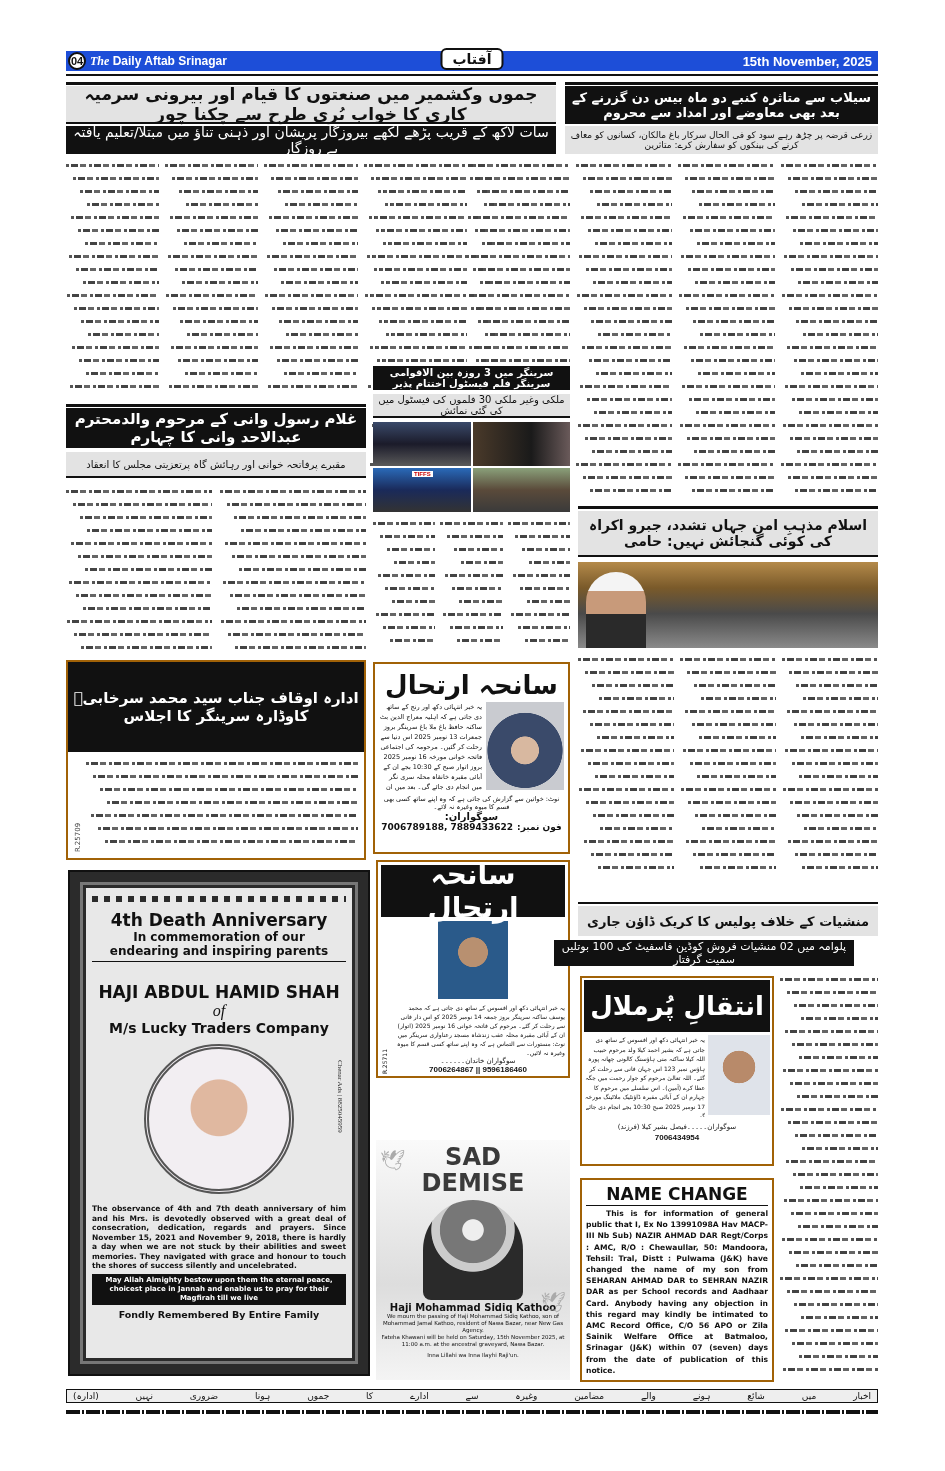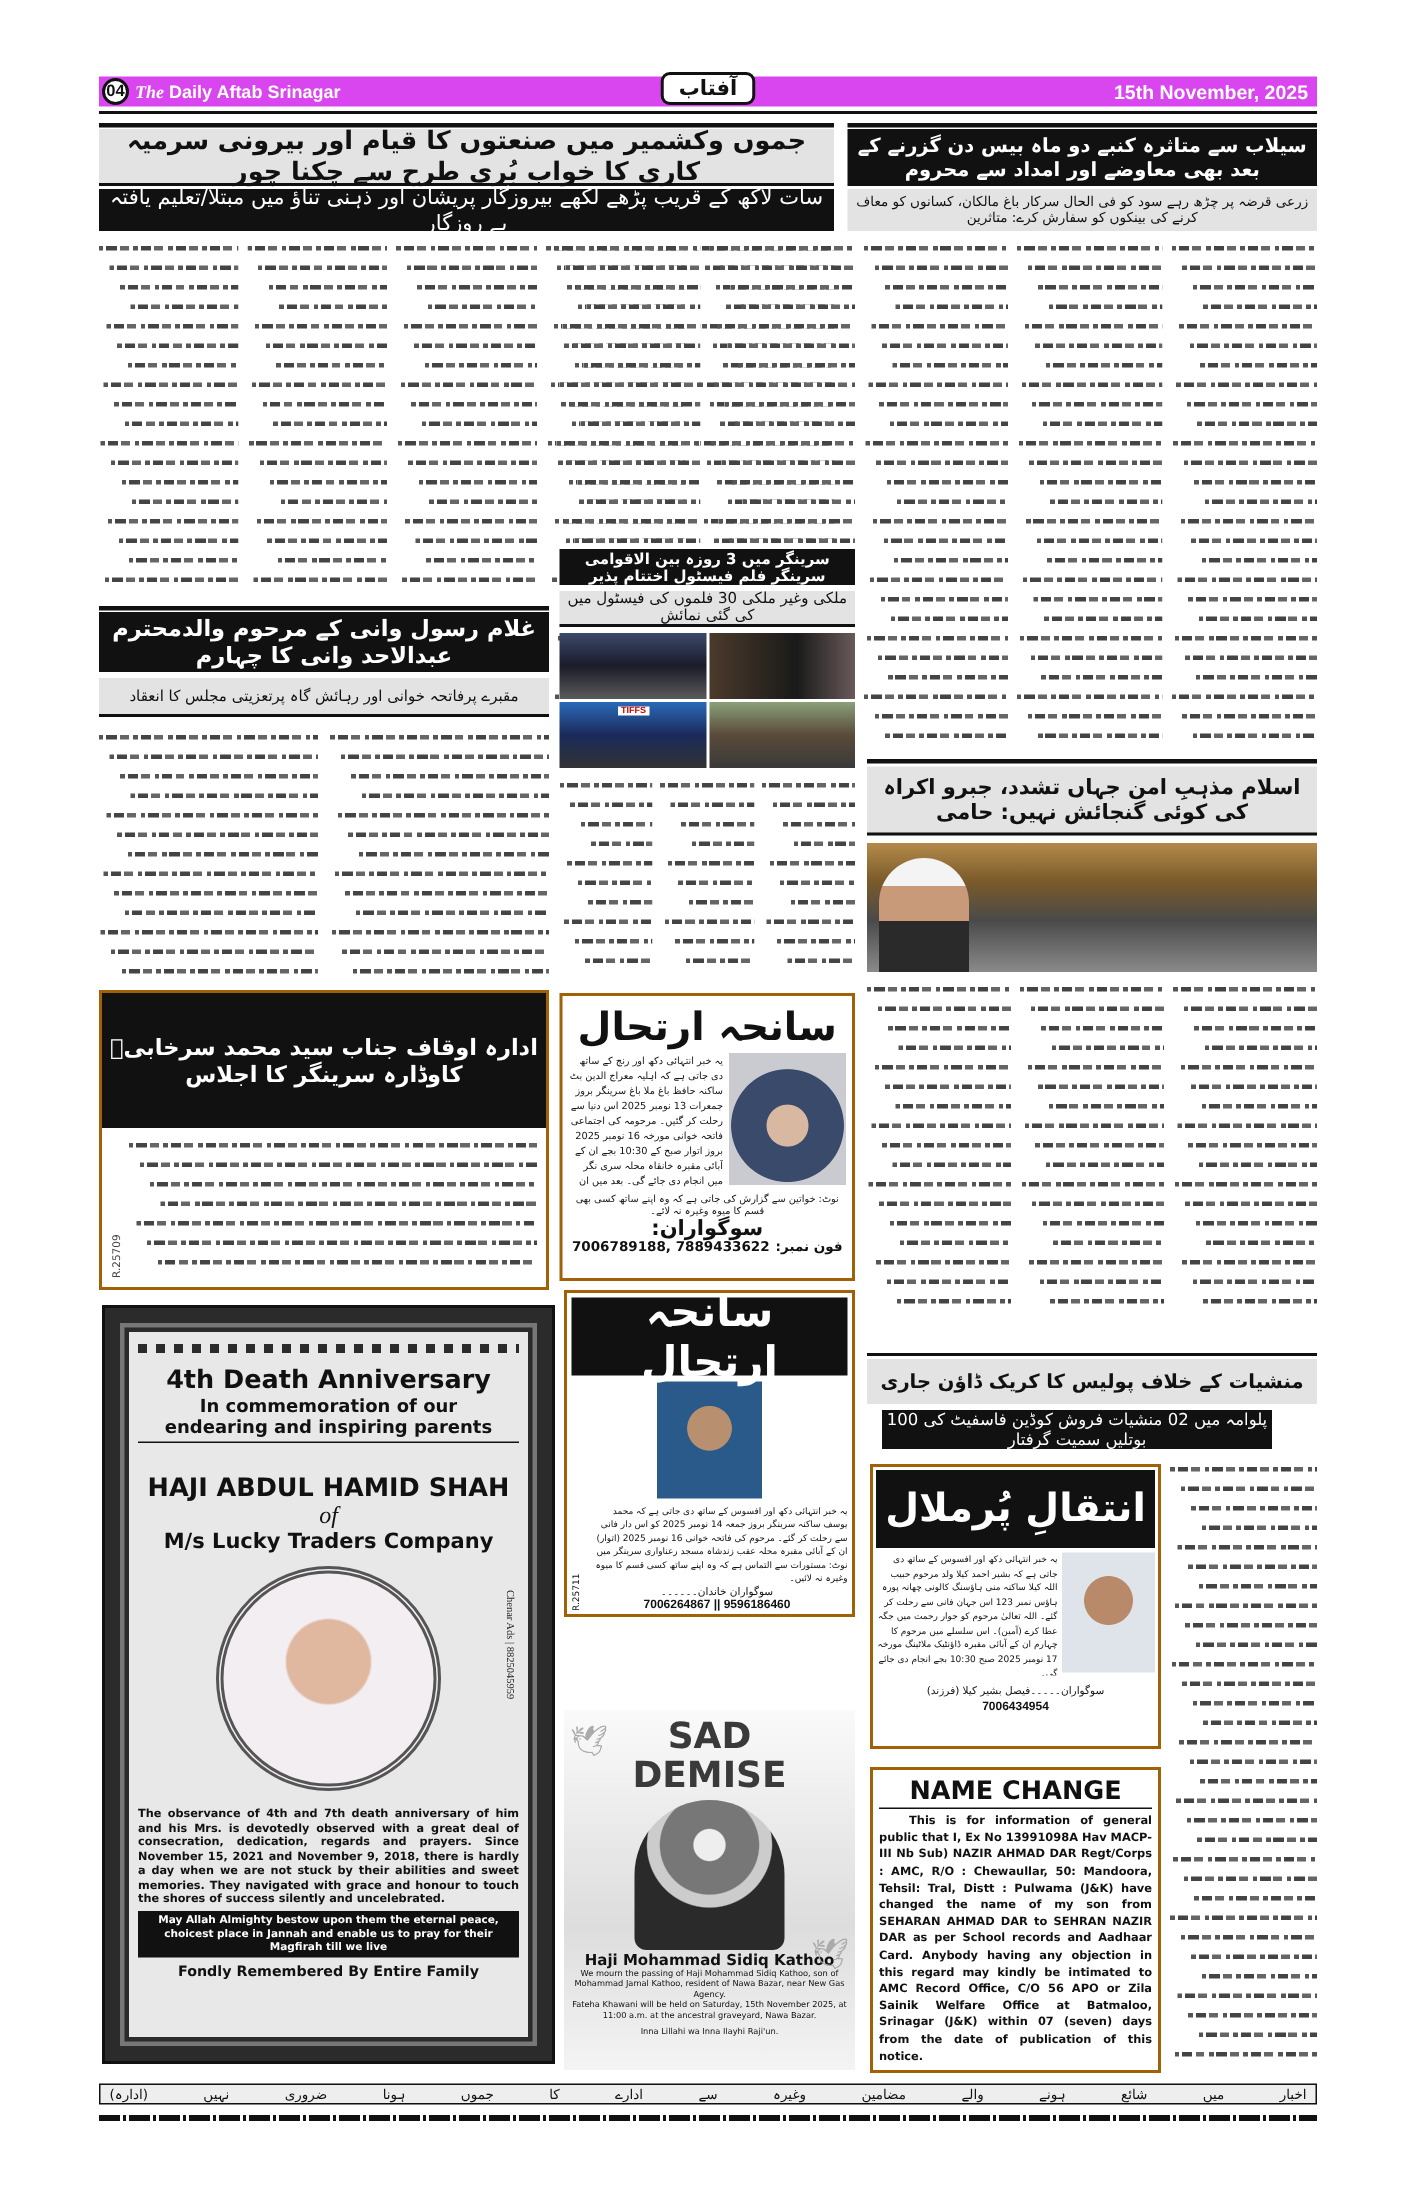--- a/index.html
+++ b/index.html
@@ -1,20 +1,20 @@
 <!DOCTYPE html>
 <html><head>
 <meta charset="utf-8">
 <style>
   *{box-sizing:border-box;margin:0;padding:0}
   html,body{width:945px;height:1471px;background:#fff;overflow:hidden}
   body{font-family:"DejaVu Sans",sans-serif;color:#111;position:relative}
   .abs{position:absolute}
   .urdu{direction:rtl;font-family:"DejaVu Sans",sans-serif}
-  .hdr{left:66px;top:51px;width:812px;height:20px;background:#d946ef;color:#fff;display:flex;align-items:center;justify-content:space-between;padding:0 6px 0 2px}
+  .hdr{left:66px;top:51px;width:812px;height:20px;background:#1d4ed8;color:#fff;display:flex;align-items:center;justify-content:space-between;padding:0 6px 0 2px}
   .pgno{width:18px;height:18px;border-radius:50%;background:#fff;color:#111;font:bold 11px "Liberation Sans",sans-serif;display:flex;align-items:center;justify-content:center;border:2px solid #111}
   .hdr .title{font:bold 12px "Liberation Sans",sans-serif;margin-left:4px}
   .hdr .title i{font-family:"Liberation Serif",serif}
   .hdr .date{font:bold 13px "Liberation Sans",sans-serif}
   .logo{position:absolute;left:50%;top:-3px;transform:translateX(-50%);background:#fff;color:#111;border:2px solid #111;border-radius:6px;padding:0 10px;font:bold 14px "DejaVu Sans",sans-serif;height:22px;line-height:18px}
   .rule{height:3px;background:#111}
   .bar-black{background:#111;color:#fff;display:flex;align-items:center;justify-content:center;text-align:center}
   .bar-grey{background:#e3e3e3;color:#111;display:flex;align-items:center;justify-content:center;text-align:center;border-bottom:2px solid #111}
   .col{font-size:7px;line-height:13px;color:#333;text-align:justify;overflow:hidden}
   .col .ln{display:block;height:13px;border-bottom:1px solid transparent;background:repeating-linear-gradient(90deg,#555 0 3px,#fff 3px 5px,#444 5px 12px,#fff 12px 14px,#666 14px 20px,#fff 20px 23px);background-size:100% 3px;background-repeat:no-repeat;background-position:0 6px}
@@ -458,21 +458,21 @@
   </div>
 </div>
 
 <div class="abs box" style="left:373px;top:662px;width:197px;height:192px;padding:4px">
   <div class="urdu" style="text-align:center;font-size:26px;font-weight:bold;line-height:34px">سانحہ ارتحال</div>
   <div style="display:flex;gap:4px;height:90px">
     <div class="urdu" style="flex:1;font-size:6.5px;line-height:10px;overflow:hidden">یہ خبر انتہائی دکھ اور رنج کے ساتھ دی جاتی ہے کہ اہلیہ معراج الدین بٹ ساکنہ حافظ باغ ملا باغ سرینگر بروز جمعرات 13 نومبر 2025 اس دنیا سے رحلت کر گئیں۔ مرحومہ کی اجتماعی فاتحہ خوانی مورخہ 16 نومبر 2025 بروز اتوار صبح کے 10:30 بجے ان کے آبائی مقبرہ خانقاہ محلہ سری نگر میں انجام دی جائے گی۔ بعد میں ان کے گھر پر دعا مجلس ہوگی انشاءاللہ۔</div>
     <div class="photo" style="width:78px;height:88px;background:radial-gradient(circle at 50% 55%,#d8b8a0 0 22%,#3a4a6a 23% 60%,#c9cbd0 61%)"></div>
   </div>
   <div class="urdu" style="font-size:6.5px;text-align:center;margin-top:3px">نوٹ: خواتین سے گزارش کی جاتی ہے کہ وہ اپنے ساتھ کسی بھی قسم کا میوہ وغیرہ نہ لائے۔</div>
-  <div class="urdu" style="font-size:14px;font-weight:bold;text-align:center">سوگواران:</div>
+  <div class="urdu" style="font-size:10px;font-weight:bold;text-align:center">سوگواران:</div>
   <div style="display:flex;justify-content:center;gap:4px;font-size:9px;font-weight:bold;direction:rtl">
     <span class="urdu">فون نمبر:</span>
     <span style="direction:ltr">7006789188, 7889433622</span>
   </div>
 </div>
 
 <div class="abs ornate" style="left:70px;top:872px;width:298px;height:502px;padding:14px 12px;text-align:center">
   <div style="height:6px;background:repeating-linear-gradient(90deg,#2b2b2b 0 6px,transparent 6px 12px);margin-bottom:8px"></div>
   <div style="font:bold 17px 'DejaVu Sans',sans-serif">4th Death Anniversary</div>
   <div style="font:bold 12px 'DejaVu Sans',sans-serif;line-height:14px">In commemoration of our</div>
@@ -510,21 +510,21 @@
   <span style="position:absolute;right:4px;top:150px;font-size:20px;color:#aaa">🕊</span>
   <div style="width:100px;height:100px;margin:4px auto 0;border-radius:50% 50% 8px 8px;background:radial-gradient(circle at 50% 30%,#eee 0 12%,#777 13% 38%,#ccc 39% 48%,#2a2a2a 49%)"></div>
   <div style="font:bold 10px 'DejaVu Sans',sans-serif;margin-top:2px">Haji Mohammad Sidiq Kathoo</div>
   <div style="font:5.5px 'DejaVu Sans',sans-serif;line-height:7px;padding:0 4px">We mourn the passing of Haji Mohammad Sidiq Kathoo, son of Mohammad Jamal Kathoo, resident of Nawa Bazar, near New Gas Agency.</div>
   <div style="font:5.5px 'DejaVu Sans',sans-serif;line-height:7px;padding:0 4px">Fateha Khawani will be held on Saturday, 15th November 2025, at 11:00 a.m. at the ancestral graveyard, Nawa Bazar.</div>
   <div style="font:5.5px 'DejaVu Sans',sans-serif;margin-top:4px">Inna Lillahi wa Inna Ilayhi Raji'un.</div>
 </div>
 
 <div class="abs rule" style="left:578px;top:902px;width:300px;height:2px"></div>
 <div class="abs bar-grey urdu" style="left:578px;top:906px;width:300px;height:30px;font-size:13px;font-weight:bold;border-bottom:0">منشیات کے خلاف پولیس کا کریک ڈاؤن جاری</div>
-<div class="abs bar-black urdu" style="left:588px;top:940px;width:260px;height:26px;font-size:11px">پلوامہ میں 02 منشیات فروش کوڈین فاسفیٹ کی 100 بوتلیں سمیت گرفتار</div>
+<div class="abs bar-black urdu" style="left:554px;top:940px;width:300px;height:26px;font-size:11px">پلوامہ میں 02 منشیات فروش کوڈین فاسفیٹ کی 100 بوتلیں سمیت گرفتار</div>
 <div class="abs" style="left:780px;top:972px;width:98px;height:410px;display:flex">
   <div class="col" style="flex:1">
       <span class="ln" style="background-position: 0px 6px;"></span>
       <span class="ln" style="background-position: 7px 6px;"></span>
       <span class="ln" style="background-position: 14px 6px;"></span>
       <span class="ln" style="background-position: 21px 6px;"></span>
       <span class="ln" style="background-position: 5px 6px;"></span>
       <span class="ln" style="background-position: 12px 6px;"></span>
       <span class="ln" style="background-position: 19px 6px;"></span>
       <span class="ln" style="background-position: 3px 6px;"></span>

